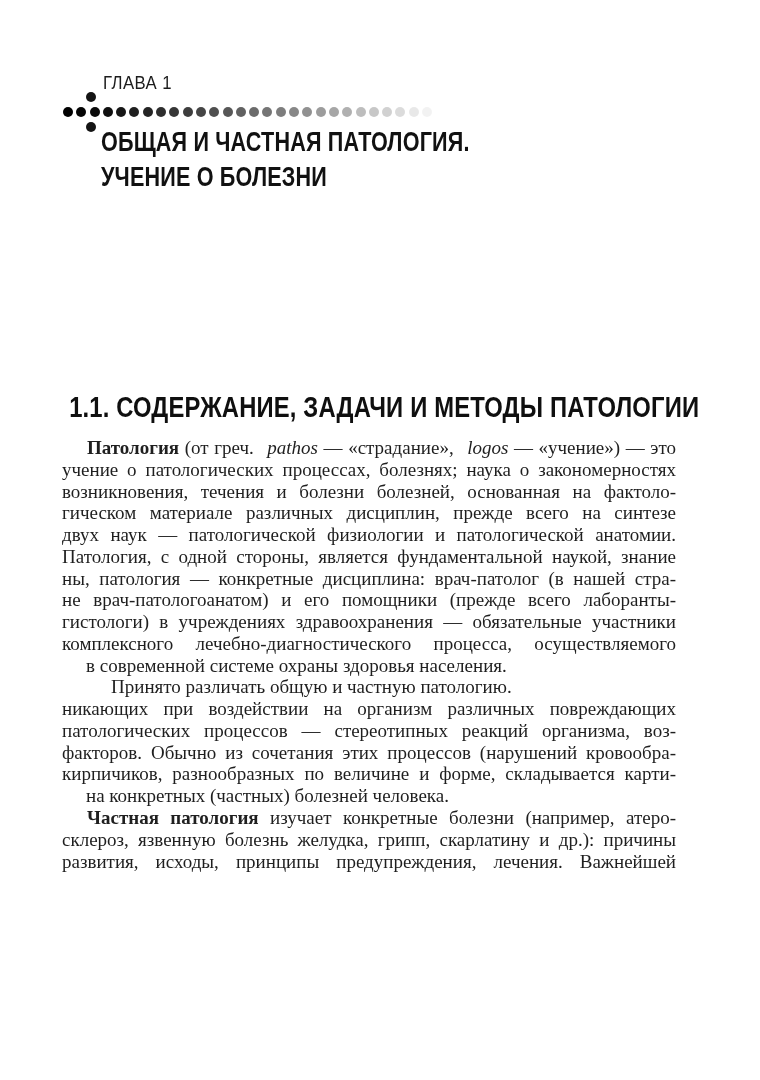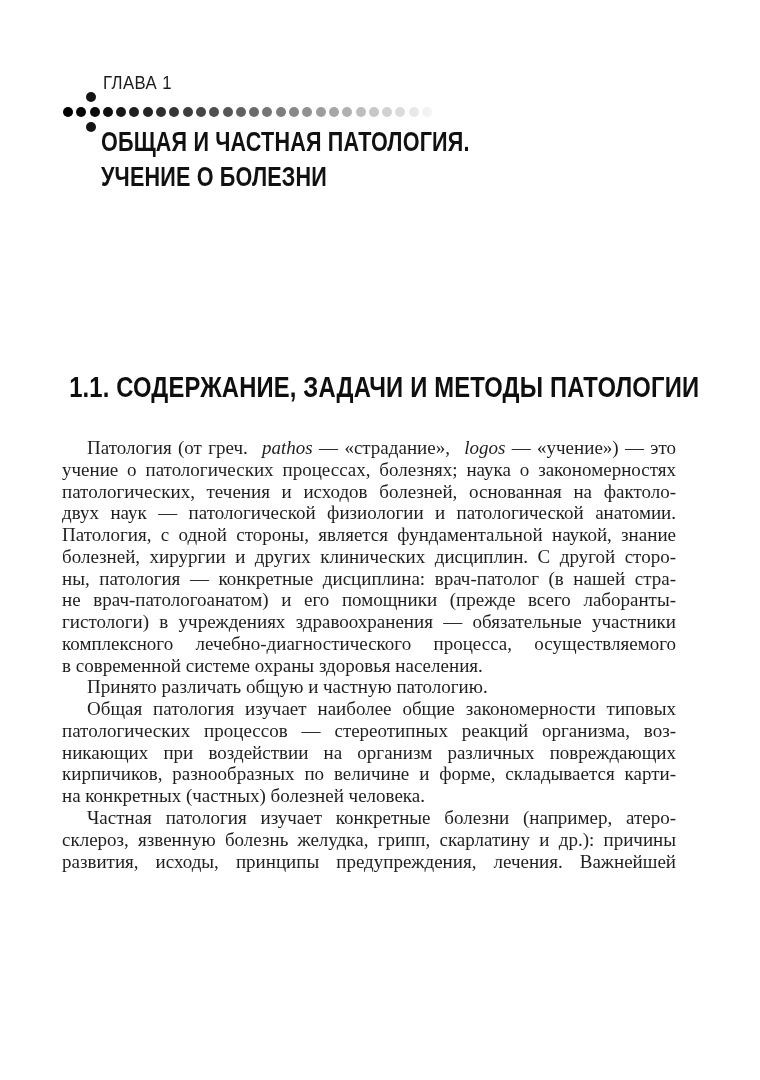--- a/index.html
+++ b/index.html
@@ -59,21 +59,21 @@
     color: #111111;
     transform: scaleX(0.8);
     transform-origin: left top;
     white-space: nowrap;
     letter-spacing: 0.2px;
   }
 
   
   .section-heading {
     position: absolute;
-    top: 370px;
+    top: 390px;
     left: 0;
     width: 760px;
     text-align: center;
     line-height: 34px;
     white-space: nowrap;
   }
   .section-heading .sh-inner {
     display: inline-block;
     font-family: "Liberation Sans", sans-serif;
     font-size: 29px;
@@ -95,22 +95,22 @@
     color: #1f1f1f;
   }
   .line {
     text-align: justify;
     text-align-last: justify;
     white-space: nowrap;
     height: 21.77px;
     overflow: visible;
   }
   .line.first { text-indent: 25px; }
-  .line.nojust { text-align-last: left; }
-  .line b { font-weight: 400; }
+  .line.nojust { text-align-last: left; margin-left: 24px; }
+  .line b { font-weight: 700; }
   .line i { font-style: italic; margin-left: 8px; }
 </style>
 </head>
 <body>
 
 <div class="page">
 
   <div class="chapter-label">ГЛАВА 1</div>
 
   <div class="dot dot-top" style="background: rgb(0, 0, 0);"></div>
@@ -151,33 +151,33 @@
       <div>УЧЕНИЕ О БОЛЕЗНИ</div>
     </div>
 
   <div class="section-heading">
     <span class="sh-inner">1.1. СОДЕРЖАНИЕ, ЗАДАЧИ И МЕТОДЫ ПАТОЛОГИИ</span>
   </div>
 
   <div class="body-text" id="bodyText">
       <div class="line first"><b>Патология</b> (от греч. <i>pathos</i> — «страдание», <i>logos</i> — «учение») — это</div>
       <div class="line">учение о патологических процессах, болезнях; наука о закономерностях</div>
-      <div class="line">патологических, течения и исходов болезней, основанная на фактоло-</div>
+      <div class="line">возникновения, течения и болезни болезней, основанная на фактоло-</div>
+      <div class="line">гическом материале различных дисциплин, прежде всего на синтезе</div>
       <div class="line">двух наук — патологической физиологии и патологической анатомии.</div>
       <div class="line">Патология, с одной стороны, является фундаментальной наукой, знание</div>
-      <div class="line">болезней, хирургии и других клинических дисциплин. С другой сторо-</div>
       <div class="line">ны, патология — конкретные дисциплина: врач-патолог (в нашей стра-</div>
       <div class="line">не врач-патологоанатом) и его помощники (прежде всего лаборанты-</div>
       <div class="line">гистологи) в учреждениях здравоохранения — обязательные участники</div>
       <div class="line">комплексного лечебно-диагностического процесса, осуществляемого</div>
       <div class="line nojust">в современной системе охраны здоровья населения.</div>
       <div class="line first nojust">Принято различать общую и частную патологию.</div>
-      <div class="line first"><b>Общая патология</b> изучает наиболее общие закономерности типовых</div>
+      <div class="line">никающих при воздействии на организм различных повреждающих</div>
       <div class="line">патологических процессов — стереотипных реакций организма, воз-</div>
-      <div class="line">никающих при воздействии на организм различных повреждающих</div>
+      <div class="line">факторов. Обычно из сочетания этих процессов (нарушений кровообра-</div>
       <div class="line">кирпичиков, разнообразных по величине и форме, складывается карти-</div>
       <div class="line nojust">на конкретных (частных) болезней человека.</div>
       <div class="line first"><b>Частная патология</b> изучает конкретные болезни (например, атеро-</div>
       <div class="line">склероз, язвенную болезнь желудка, грипп, скарлатину и др.): причины</div>
       <div class="line">развития, исходы, принципы предупреждения, лечения. Важнейшей</div>
     </div>
 
 </div>
 
 </body></html>

